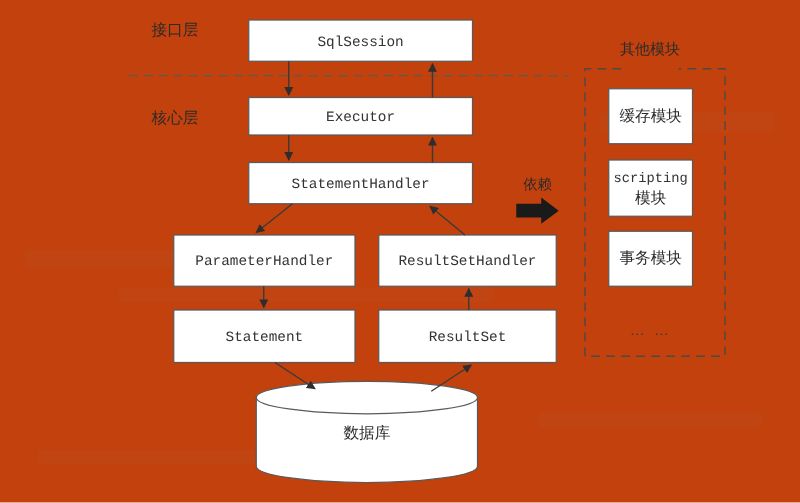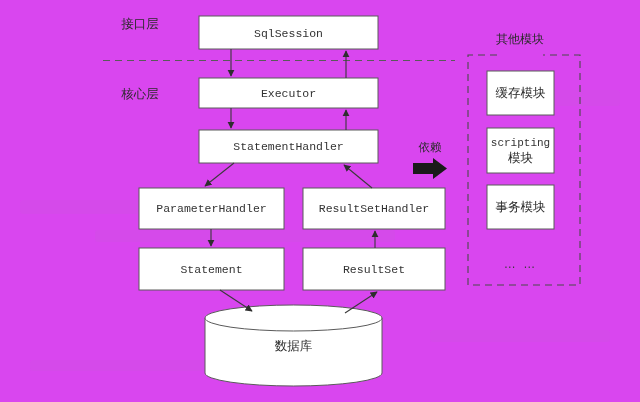--- a/index.html
+++ b/index.html
@@ -5,21 +5,21 @@
 <style>
   html, body {
     margin: 0;
     padding: 0;
     background: #ffffff;
   }
   #page {
     position: relative;
     width: 640px;
     height: 402px;
-    background: #d946ef;
+    background: #c2410c;
     overflow: hidden;
     font-family: "Liberation Sans", sans-serif;
   }
   #svg-layer {
     position: absolute;
     left: 0;
     top: 0;
     width: 640px;
     height: 402px;
   }

